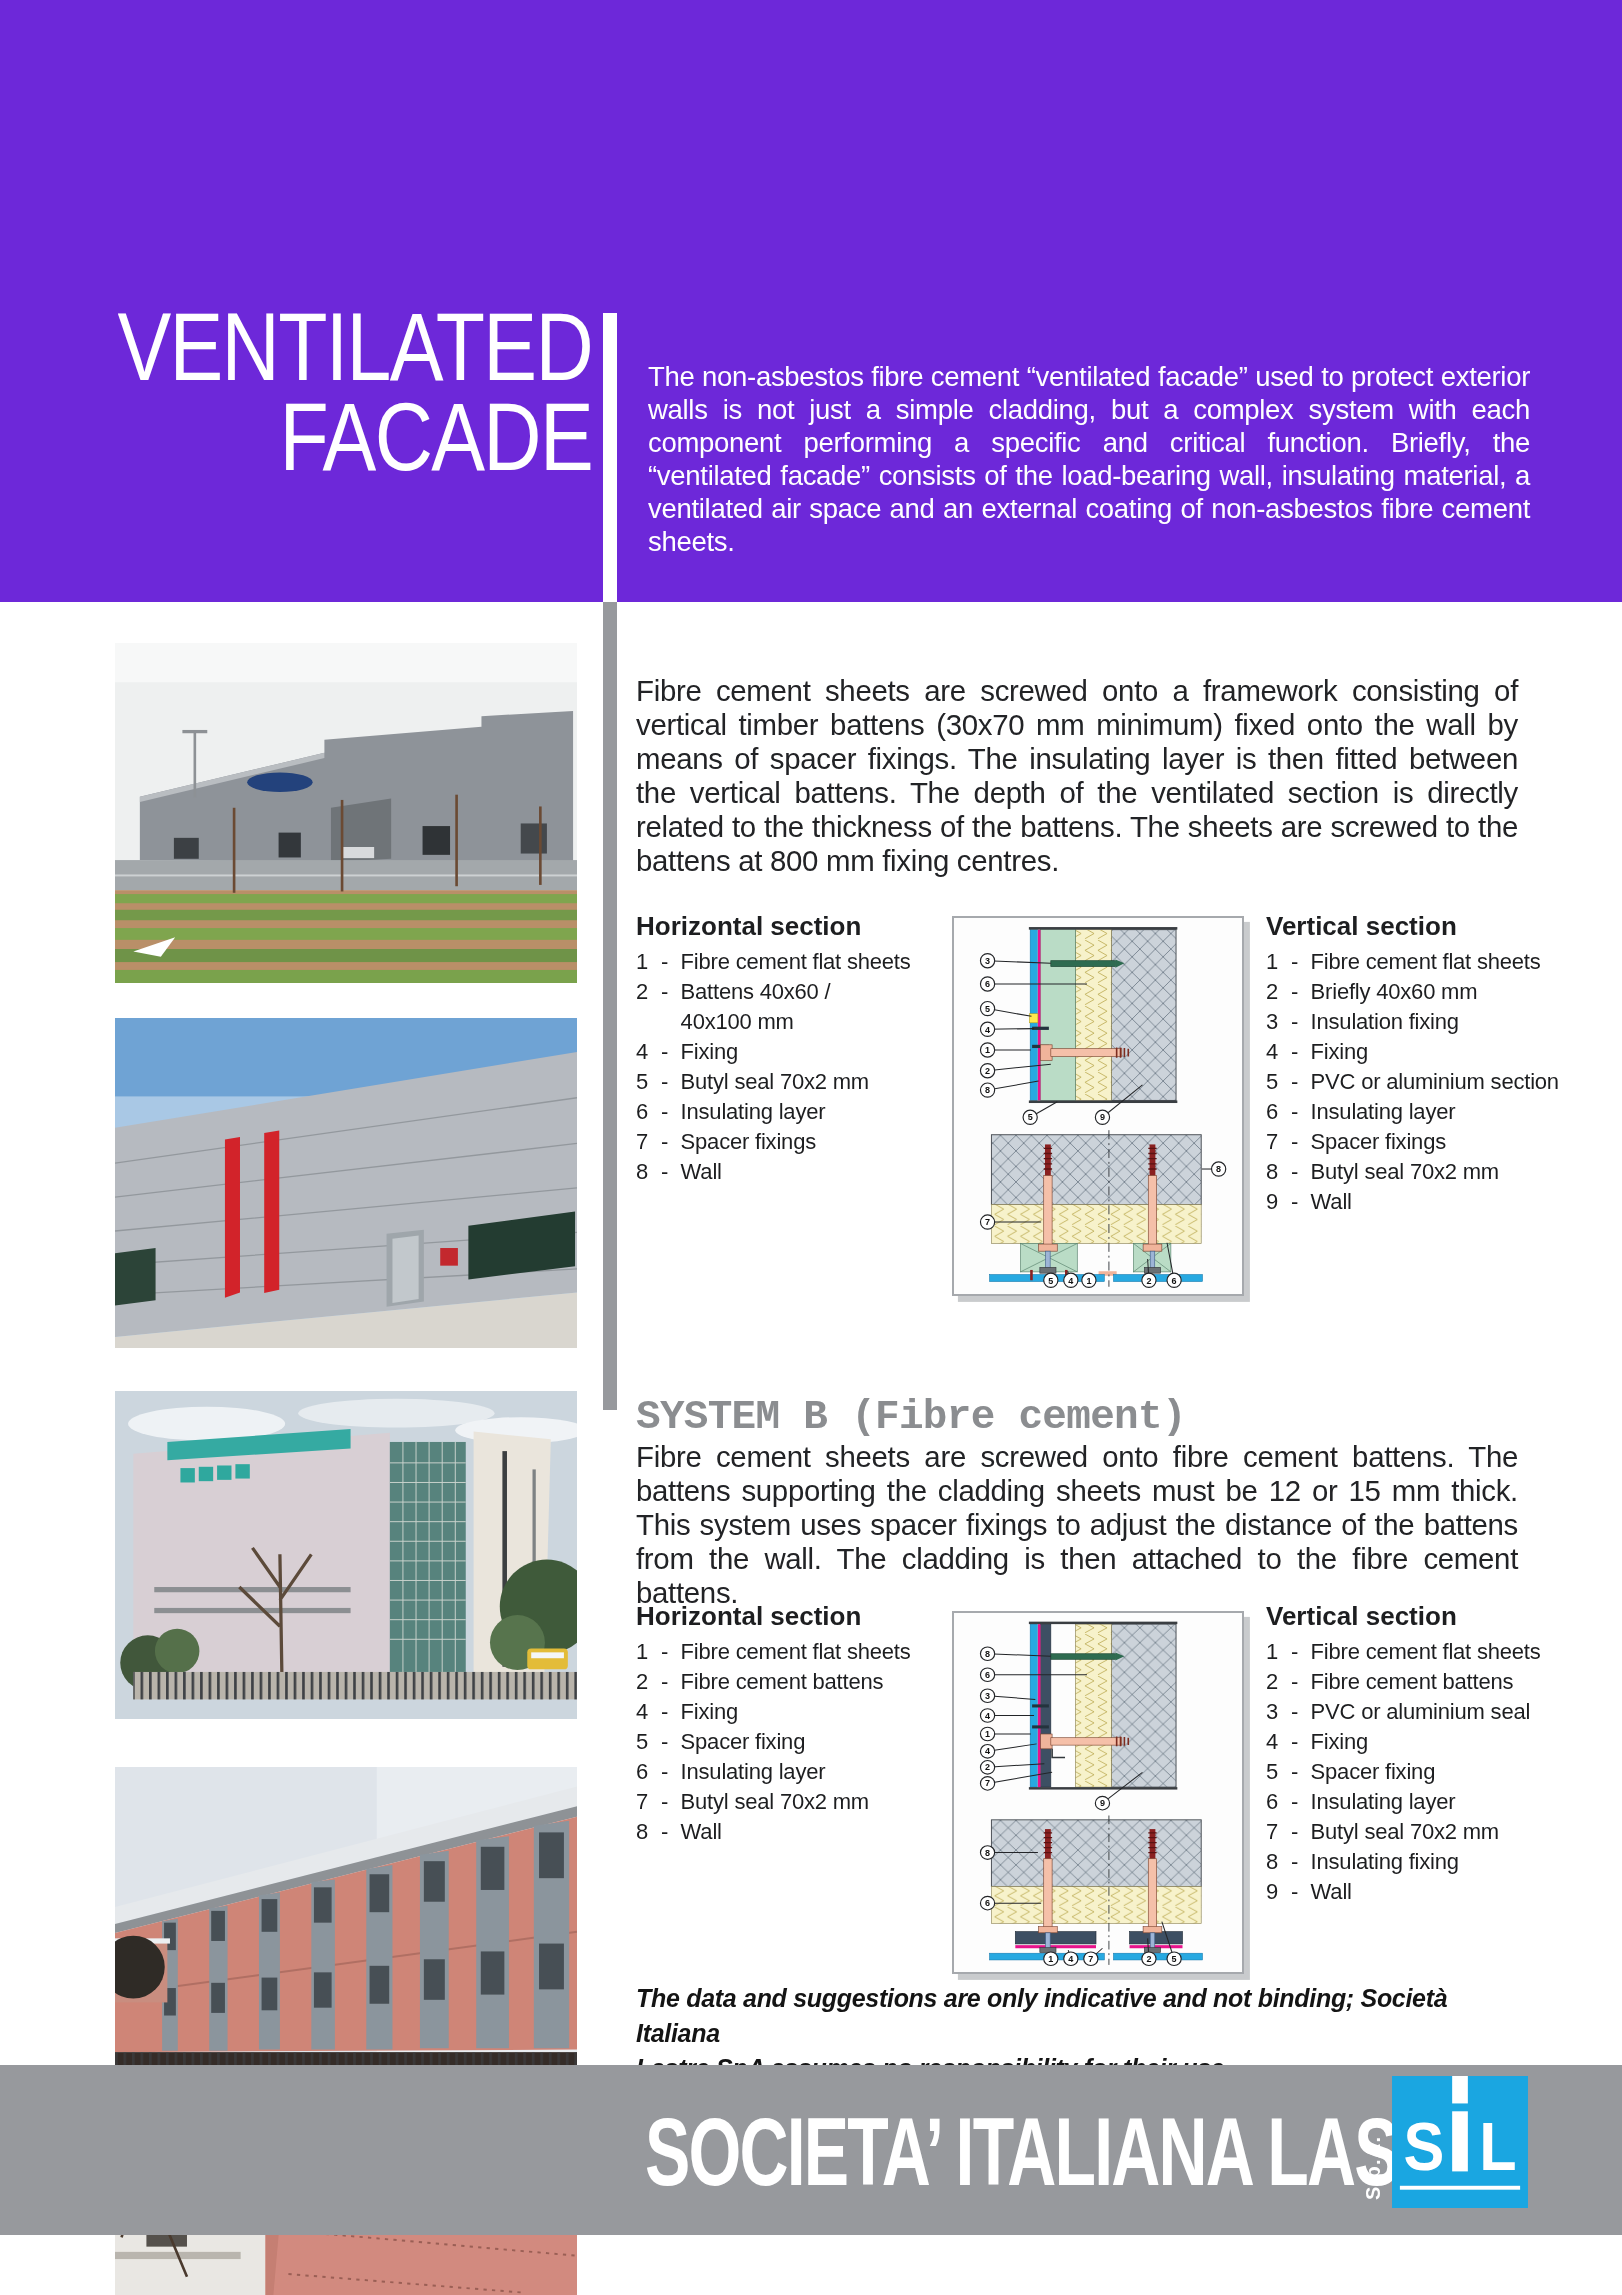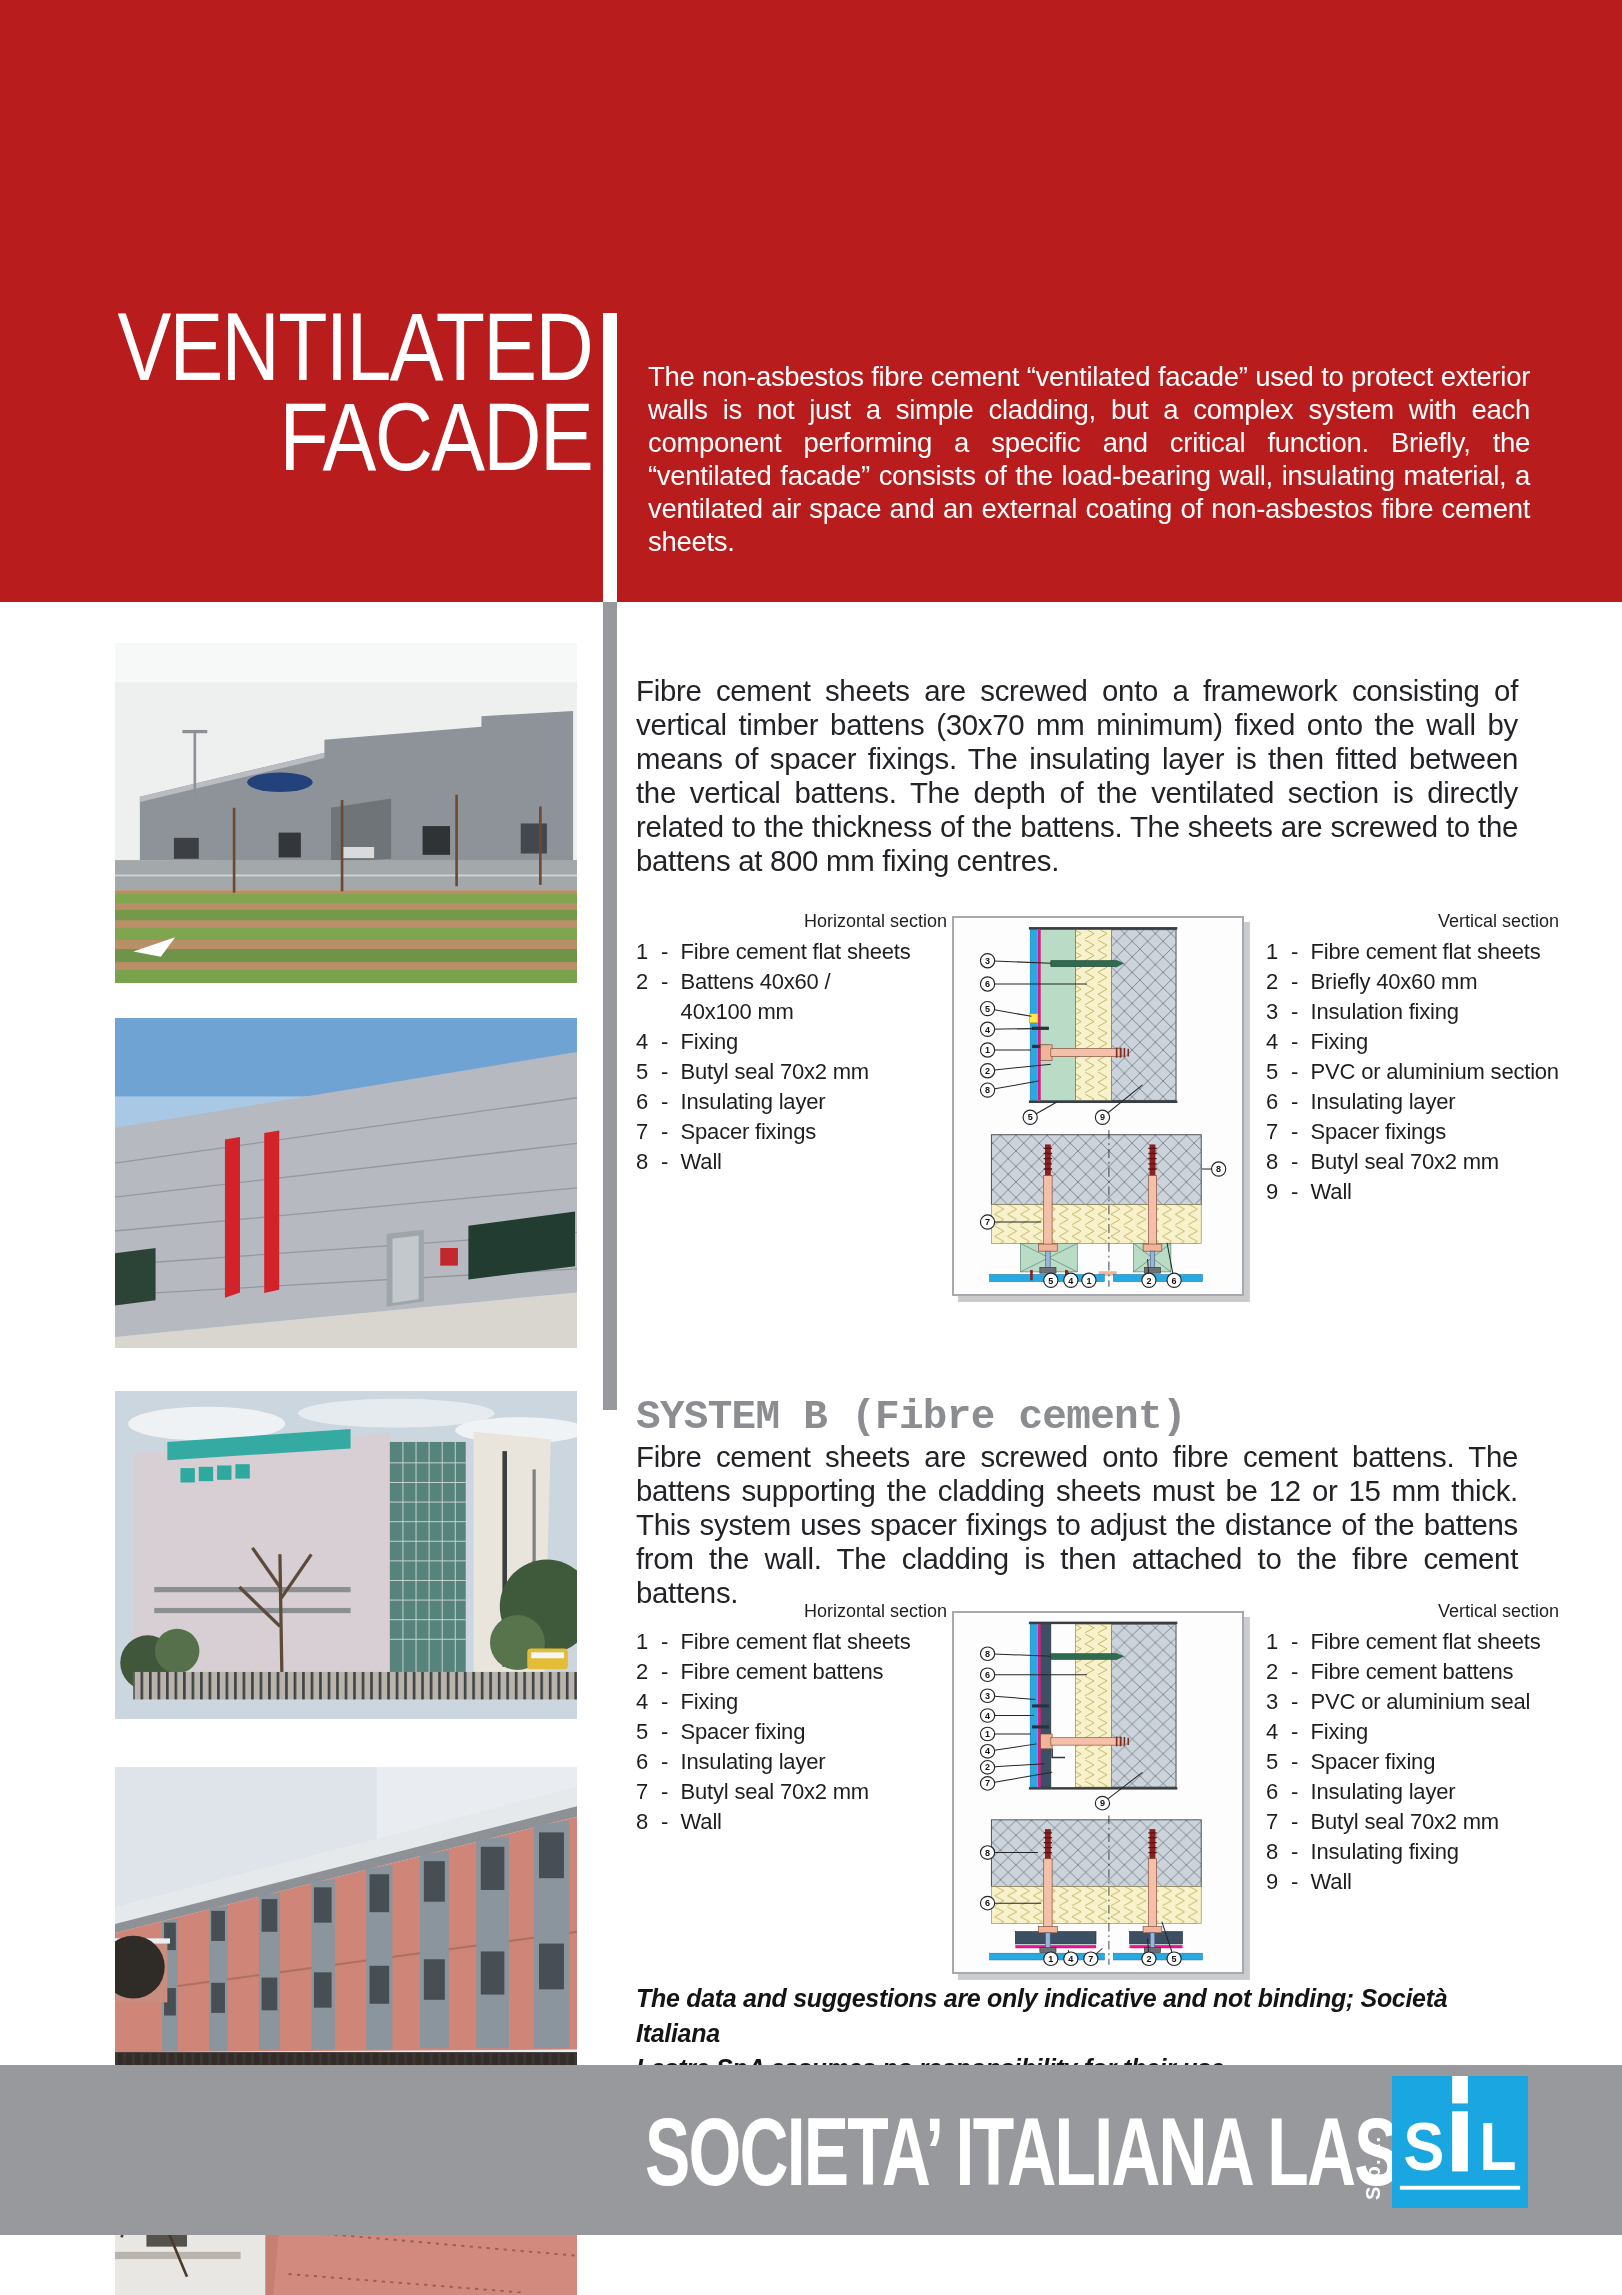--- a/index.html
+++ b/index.html
@@ -1,32 +1,32 @@
 <!DOCTYPE html>
 <html style="font-size:10.5px"><head>
 <meta charset="utf-8">
 <style>
   html,body{margin:0;padding:0;background:#e4e4e4;}
   .page{position:relative;width:1623px;height:2295px;background:#ffffff;overflow:hidden;
         font-family:"Liberation Sans","DejaVu Sans",sans-serif;}
   
-  .header{position:absolute;left:0;top:0;width:1623px;height:602px;background:#b91c1c;}
+  .header{position:absolute;left:0;top:0;width:1623px;height:602px;background:#6d28d9;}
   .title{position:absolute;left:0;top:302px;width:592px;text-align:right;color:#fff;
          font-size:96px;line-height:90px;font-weight:400;letter-spacing:-2px;
          transform:scaleX(0.84);transform-origin:100% 0;}
   .vbar-white{position:absolute;left:603px;top:313px;width:13.7px;height:289px;background:#ffffff;}
   .vbar-gray{position:absolute;left:603px;top:602px;width:13.7px;height:808px;background:#97999d;}
   .intro{position:absolute;left:648px;top:360px;width:882px;color:#ffffff;
          font-size:27.5px;line-height:33px;text-align:justify;letter-spacing:-0.3px;}
   
   .sys-head{position:absolute;left:636px;color:#8b8d90;font-size:41px;font-weight:bold;letter-spacing:-0.7px;}
   .sys-body{position:absolute;left:636px;width:882px;color:#222326;font-size:29.4px;line-height:34px;
             text-align:justify;letter-spacing:-0.3px;}
   .legend{position:absolute;color:#1d1e20;}
-  .legend h4{margin:0 0 5.2px 0;font-size:18px;font-weight:normal;text-align:right;}
+  .legend h4{margin:0 0 5.2px 0;font-size:26px;font-weight:bold;}
   .li-row{display:grid;grid-template-columns:25px 19.6px 1fr;font-size:22px;line-height:30px;}
   .li-t{white-space:pre-line;letter-spacing:-0.2px;}
   .diagram-box{position:absolute;left:952px;width:288px;background:#fdfdfd;
                border:2px solid #a6a9ad;box-shadow:5.9px 5.9px 0 #c9cbcd;}
   .diagram-box svg{display:block;}
   .callout-line{stroke:#232528;stroke-width:1.6;}
   .callout-circle{fill:#ffffff;stroke:#232528;stroke-width:1.8;}
   .callout-num{fill:#111;font-size:14px;font-weight:bold;font-family:"Liberation Sans",sans-serif;
                text-anchor:middle;}
   .disclaimer{position:absolute;left:636px;top:1981px;width:890px;color:#141414;

